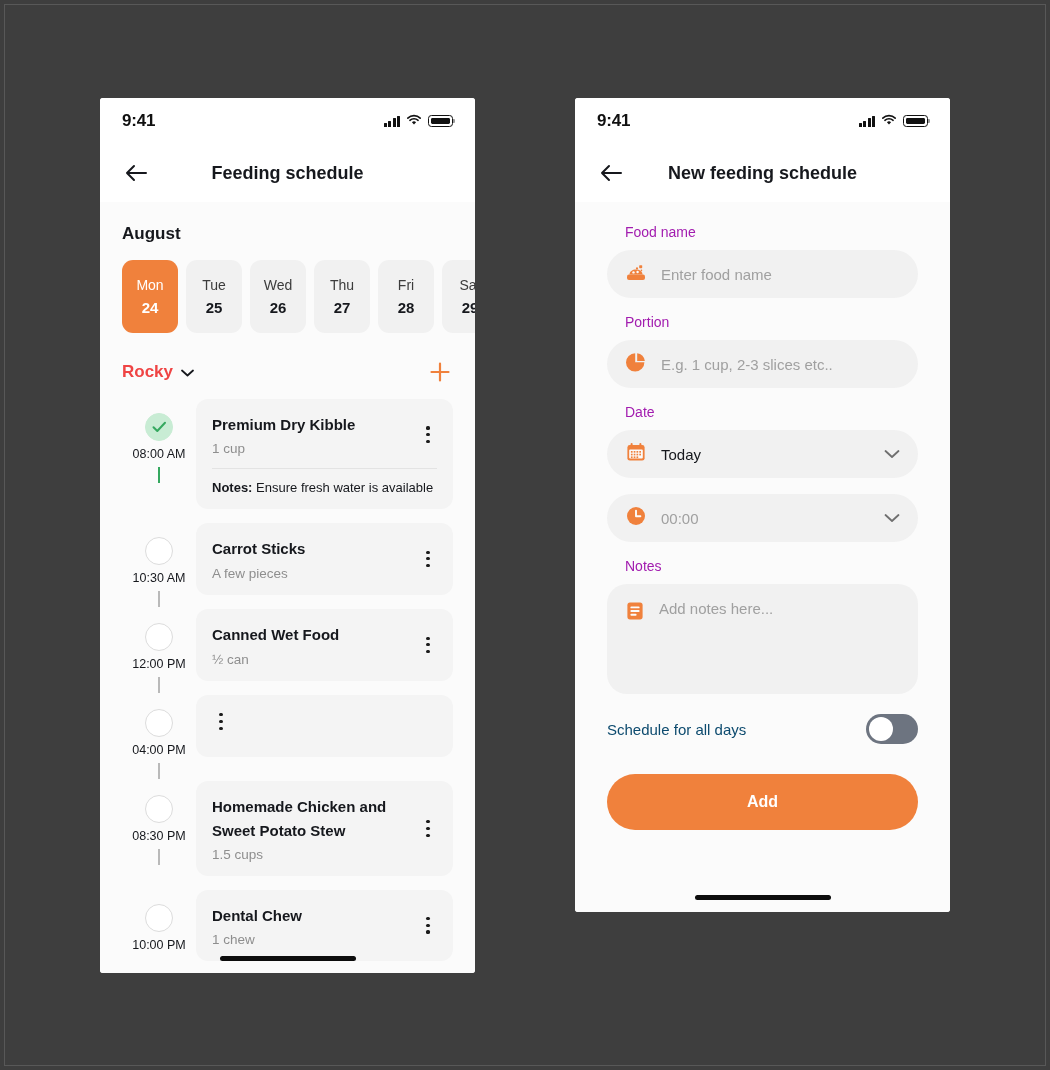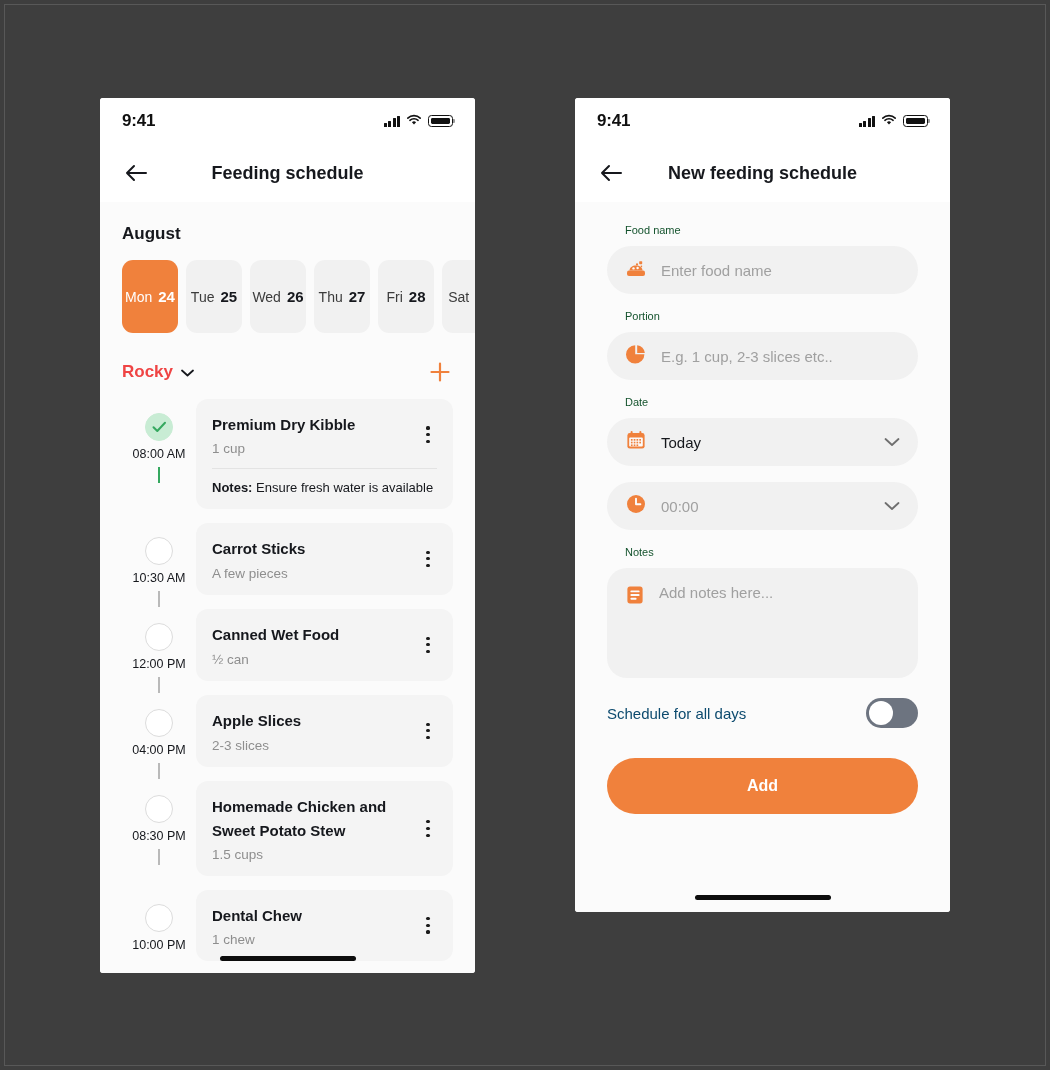--- a/index.html
+++ b/index.html
@@ -117,21 +117,21 @@
     padding: 16px 0 0 22px;
     overflow: hidden;
   }
   .day-chip {
     min-width: 56px;
     width: 56px;
     height: 73px;
     border-radius: 11px;
     background: #f1f1f1;
     display: flex;
-    flex-direction: row;
+    flex-direction: column;
     align-items: center;
     justify-content: center;
     gap: 6px;
     flex: 0 0 auto;
     cursor: pointer;
   }
   .day-chip .dow  { font-size: 14px; color: #3c3c3c; }
   .day-chip .dnum { font-size: 15px; font-weight: bold; color: #16181d; }
   .day-chip.active { background: #f0813c; }
   .day-chip.active .dow, .day-chip.active .dnum { color: #fff; }
@@ -236,22 +236,22 @@
   }
 
   
   .form-body {
     background: #fbfbfb;
     height: calc(100% - 104px);
     padding: 22px 32px 0 32px;
     position: relative;
   }
   .field-label {
-    font-size: 11px;
-    color: #14532d;
+    font-size: 14px;
+    color: #a21caf;
     margin-bottom: 10px;
   }
   .field-label.indent { margin-left: 18px; }
 
   .input-pill {
     height: 48px;
     border-radius: 24px;
     background: #f1f1f1;
     display: flex;
     align-items: center;
@@ -476,24 +476,20 @@
       </div>
 
       <div class="tl-item">
         <div class="tl-left">
           <span class="tl-dot"></span>
           <span class="tl-time">04:00 PM</span>
           <span class="tl-connector"></span>
         </div>
         <div class="tl-card">
           <div class="tl-card-main">
-            <div class="tl-card-text">
-              <div class="tl-title">Apple Slices</div>
-              <div class="tl-portion">2-3 slices</div>
-            </div>
             <span class="kebab">
                 <i></i>
                 <i></i>
                 <i></i>
               </span>
           </div>
         </div>
       </div>
 
       <div class="tl-item">

